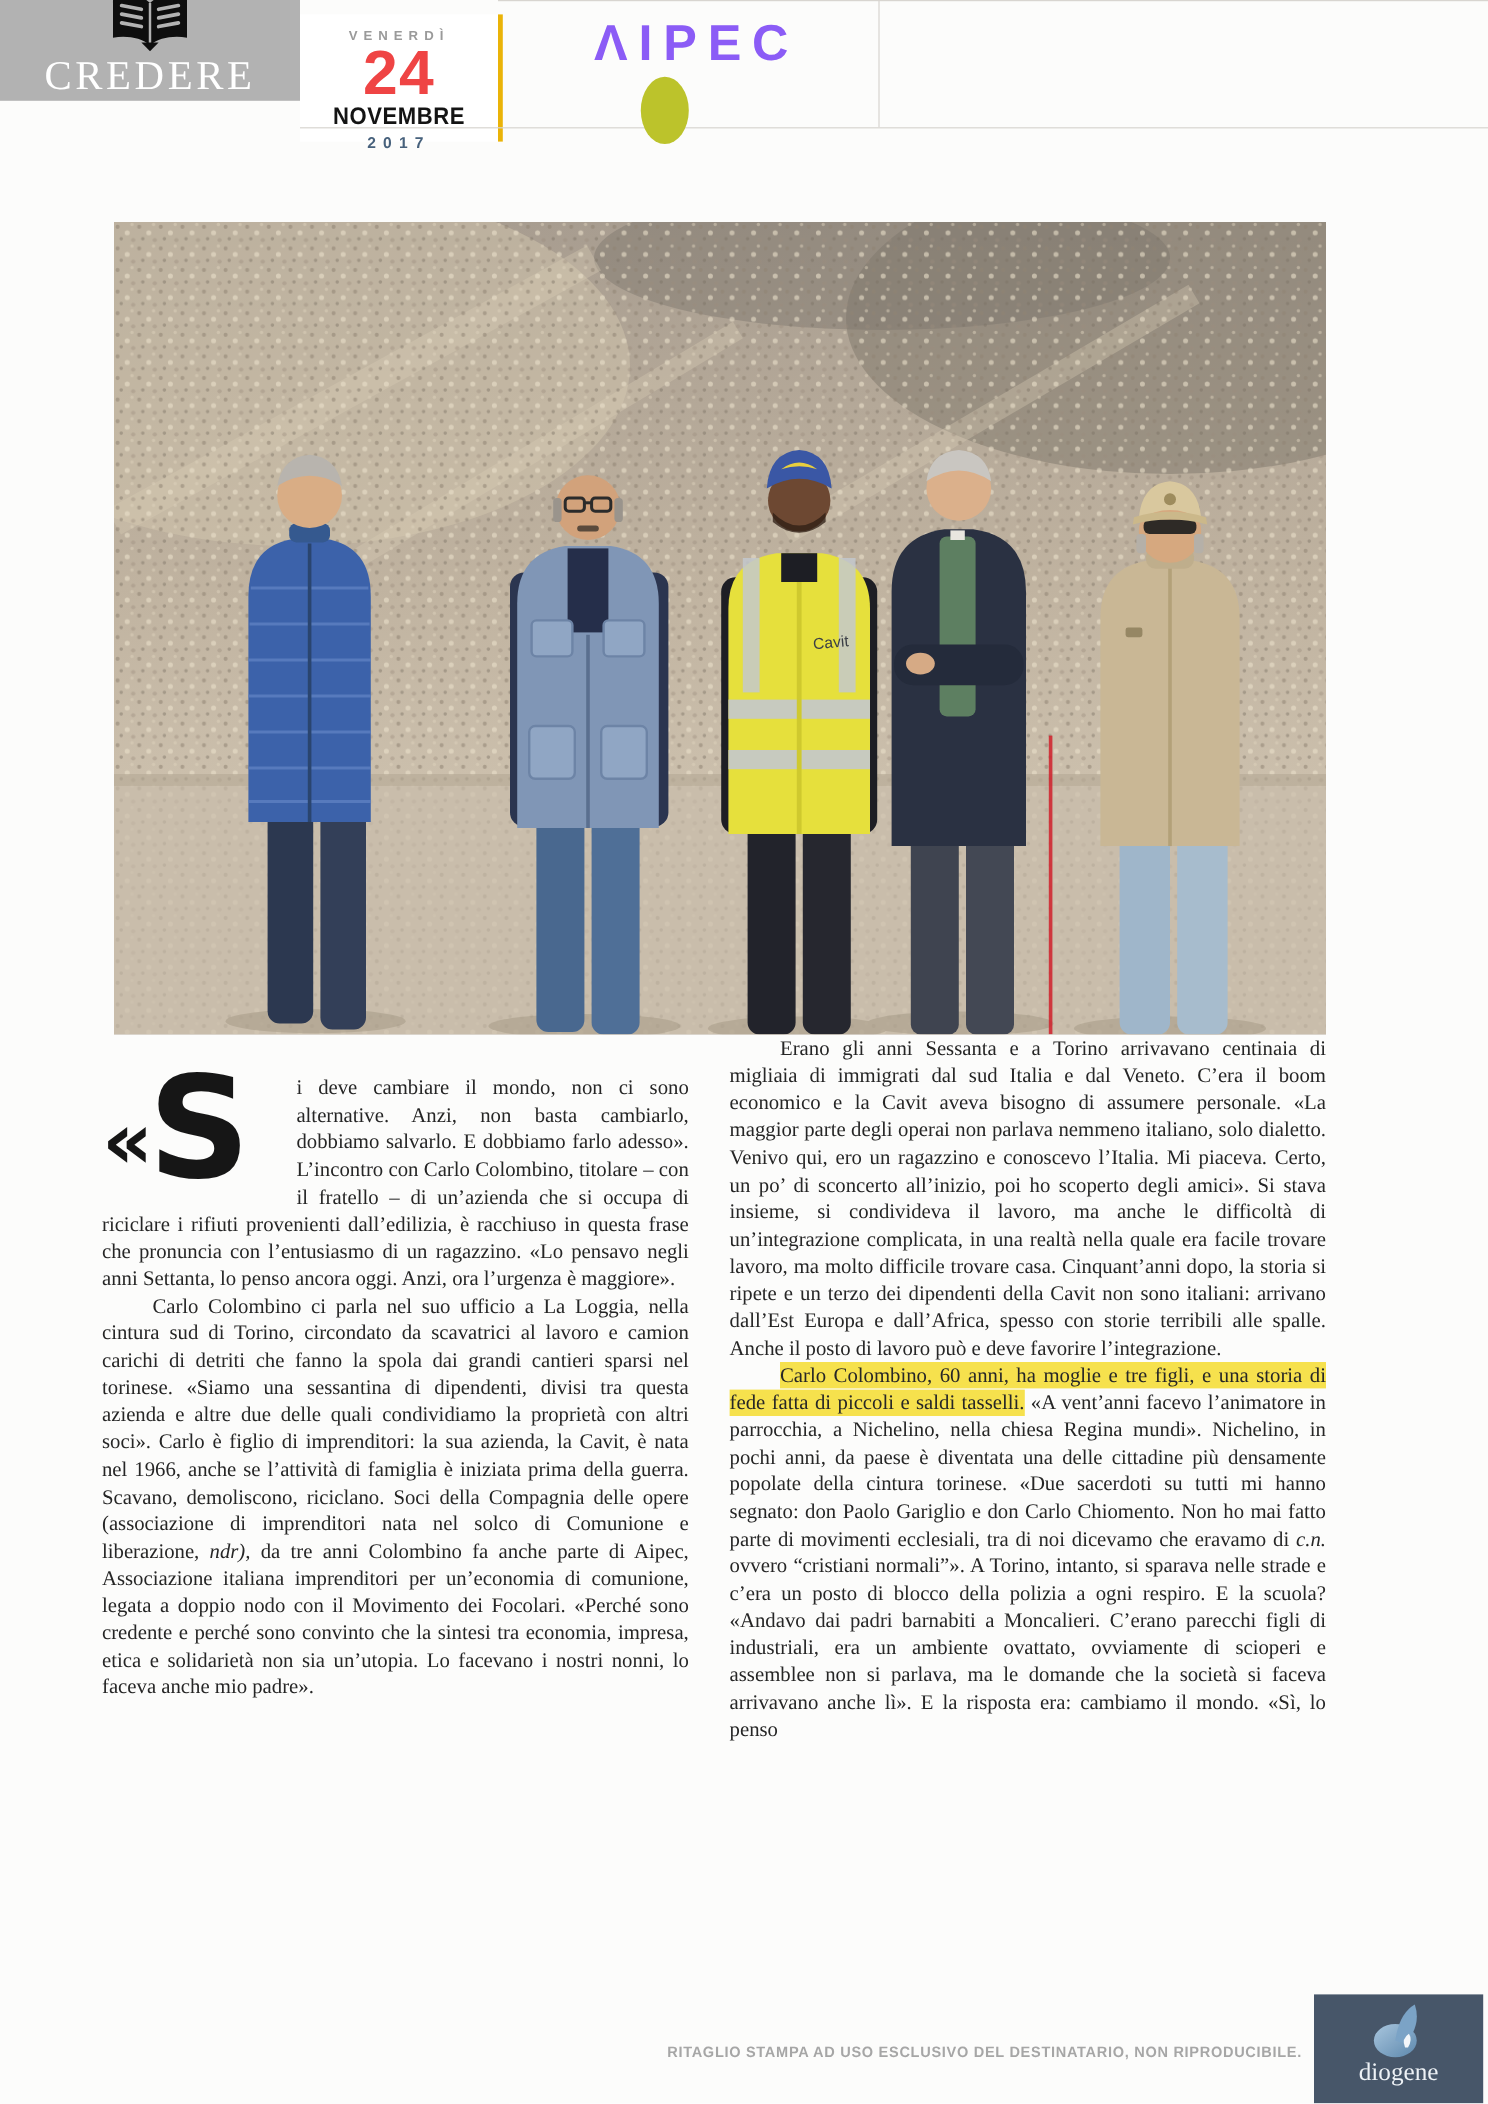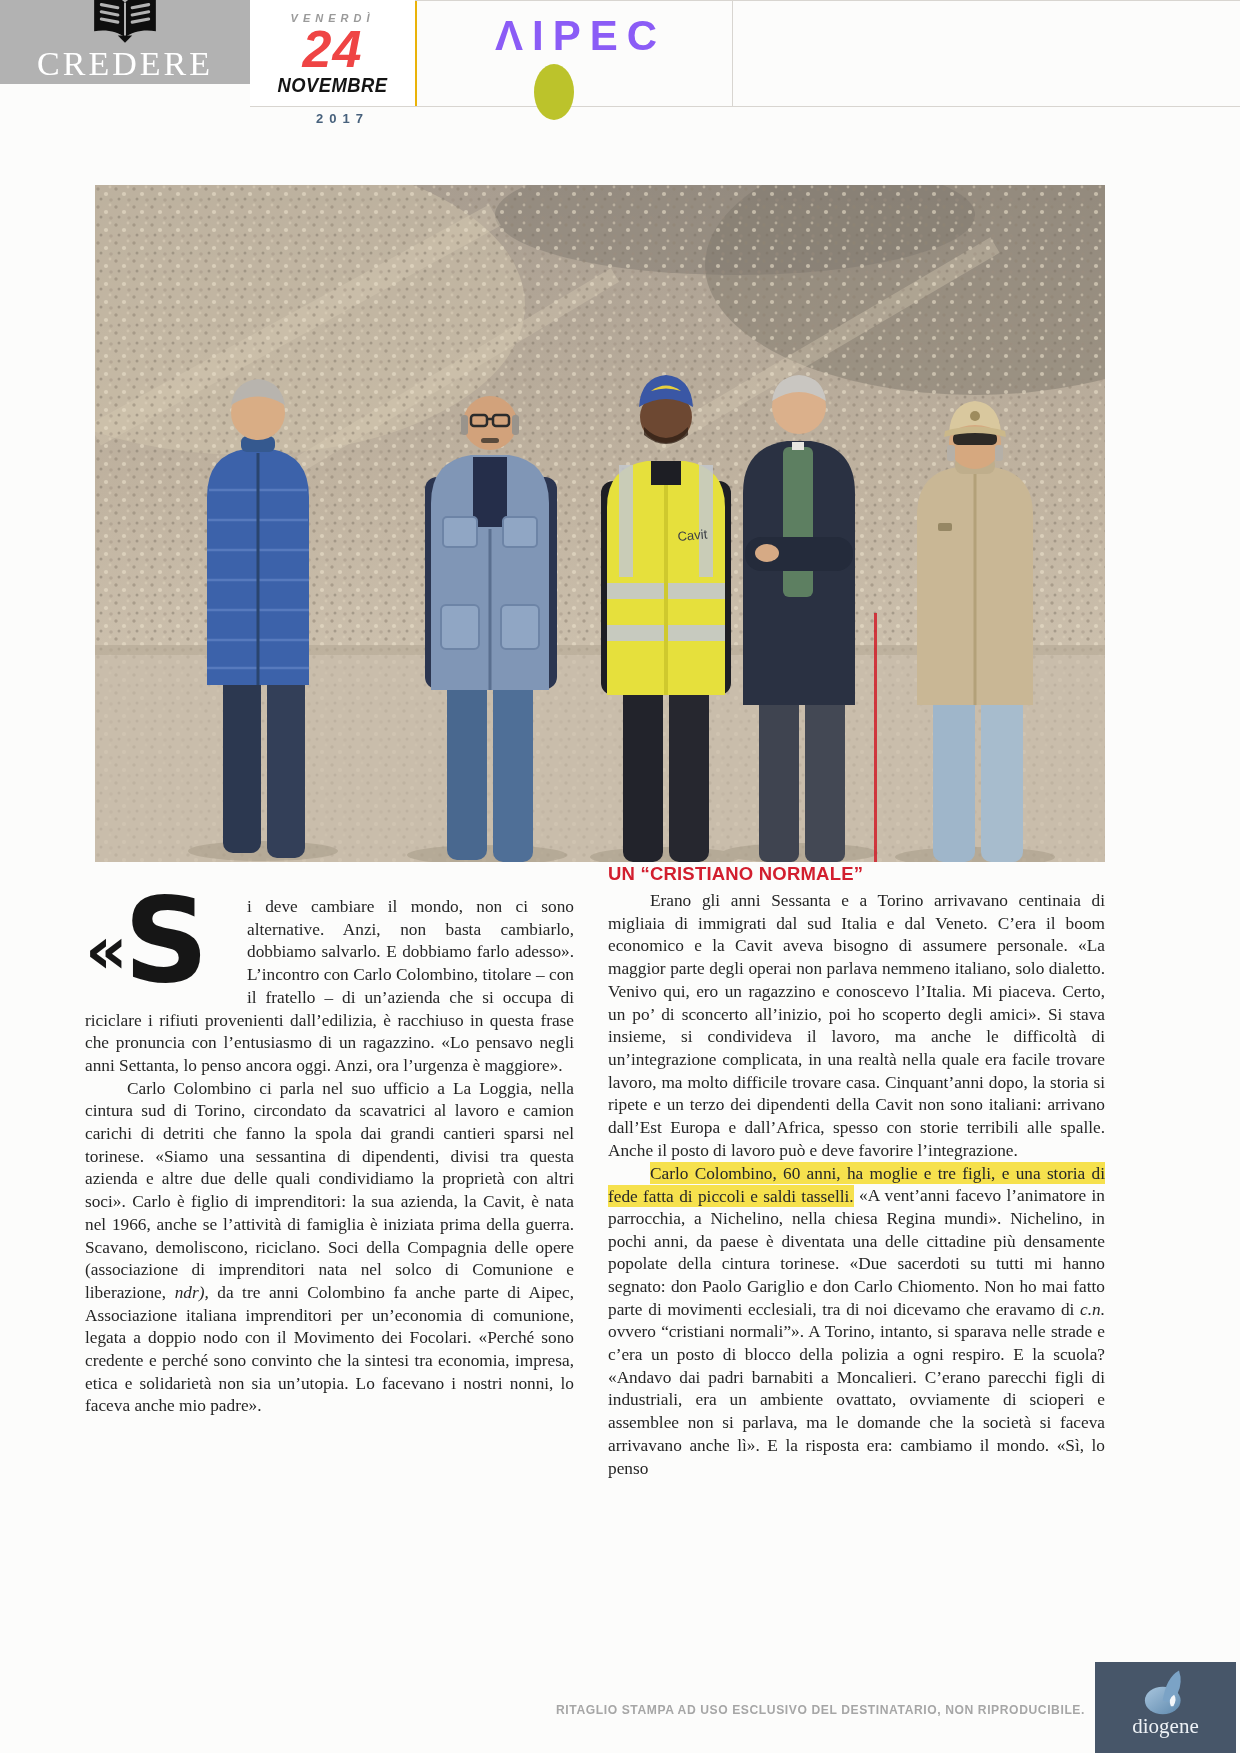--- a/index.html
+++ b/index.html
@@ -3,25 +3,25 @@
 <meta charset="utf-8">
 <style>
   html,body{margin:0;padding:0;}
   body{background:#ffffff;font-family:"Liberation Sans",sans-serif;}
   .page{position:relative;width:1240px;height:1753px;background:#fcfcfb;overflow:hidden;}
 
   
   .credere-box{position:absolute;left:0;top:0;width:250px;height:84px;background:#b2b2b2;overflow:hidden;text-align:center;}
   .credere-box svg{display:block;margin:-7px auto 0 auto;}
   .credere-label{font-family:"Liberation Serif",serif;color:#ffffff;font-size:34px;letter-spacing:3px;margin-top:2px;}
-  .date-badge{position:absolute;left:250px;top:0;width:165px;height:106px;background:#ffffff;border-right:2px solid #eab308;text-align:center;font-style:italic;}
+  .date-badge{position:absolute;left:250px;top:12px;width:165px;height:106px;background:#ffffff;border-right:4px solid #eab308;text-align:center;}
   .date-weekday{margin-top:12px;font-size:11px;font-weight:700;letter-spacing:5px;color:#9a9a9a;}
   .date-day{font-size:52px;line-height:50px;font-weight:700;color:#ef4444;letter-spacing:1px;}
   .date-month{font-size:20px;font-weight:700;color:#141414;letter-spacing:0.5px;transform:scaleX(0.92);}
-  .date-year{position:absolute;left:260px;top:111px;width:165px;text-align:center;font-size:13px;font-weight:700;letter-spacing:6px;color:#47617c;}
+  .date-year{position:absolute;left:250px;top:111px;width:165px;text-align:center;font-size:13px;font-weight:700;letter-spacing:6px;color:#47617c;}
   .rule-top{position:absolute;left:415px;top:0;width:825px;height:1px;background:#d8d5d0;}
   .rule-bottom{position:absolute;left:250px;top:106px;width:990px;height:1px;background:#d8d5d0;}
   .vrule{position:absolute;left:732px;top:0;width:1px;height:106px;background:#d8d5d0;}
   .aipec{position:absolute;left:495px;top:12px;width:160px;font-size:42px;font-weight:700;letter-spacing:9px;color:#8b5cf6;}
   .aipec-dot{position:absolute;left:534px;top:64px;width:40px;height:56px;border-radius:50%;background:#bcc32b;}
   .parlano{position:absolute;left:732px;top:36px;width:508px;text-align:center;font-family:"Liberation Serif",serif;font-size:25px;letter-spacing:1px;color:#8e8e8e;}
 
   
   .photo{position:absolute;left:95px;top:185px;width:1010px;height:677px;background:#b5a995;overflow:hidden;}
   .photo svg{position:absolute;left:0;top:0;}
@@ -222,21 +222,20 @@
   <div class="col col-left">
     <p>
       <span class="dropcap"><span class="dc-quote">«</span><span class="dc-letter">S</span></span><span>i deve cambiare il mondo, non ci sono alternative. Anzi, non basta cambiarlo, dobbiamo salvarlo. E dobbiamo farlo adesso». L’incontro con Carlo Colombino, titolare – con il fratello – di un’azienda che si occupa di riciclare i rifiuti provenienti dall’edilizia, è racchiuso in questa frase che pronuncia con l’entusiasmo di un ragazzino. «Lo pensavo negli anni Settanta, lo penso ancora oggi. Anzi, ora l’urgenza è maggiore».</span>
     </p>
     <p class="indent">
       <span>Carlo Colombino ci parla nel suo ufficio a La Loggia, nella cintura sud di Torino, circondato da scavatrici al lavoro e camion carichi di detriti che fanno la spola dai grandi cantieri sparsi nel torinese. «Siamo una sessantina di dipendenti, divisi tra questa azienda e altre due delle quali condividiamo la proprietà con altri soci». Carlo è figlio di imprenditori: la sua azienda, la Cavit, è nata nel 1966, anche se l’attività di famiglia è iniziata prima della guerra. Scavano, demoliscono, riciclano. Soci della Compagnia delle opere (associazione di imprenditori nata nel solco di Comunione e liberazione, </span><span class="it">ndr),</span><span> da tre anni Colombino fa anche parte di Aipec, Associazione italiana imprenditori per un’economia di comunione, legata a doppio nodo con il Movimento dei Focolari. «Perché sono credente e perché sono convinto che la sintesi tra economia, impresa, etica e solidarietà non sia un’utopia. Lo facevano i nostri nonni, lo faceva anche mio padre».</span>
     </p>
   </div>
 
   <div class="col col-right">
-    <h2 class="rc-heading">UN “CRISTIANO NORMALE”</h2>
     <p class="indent">Erano gli anni Sessanta e a Torino arrivavano centinaia di migliaia di immigrati dal sud Italia e dal Veneto. C’era il boom economico e la Cavit aveva bisogno di assumere personale. «La maggior parte degli operai non parlava nemmeno italiano, solo dialetto. Venivo qui, ero un ragazzino e conoscevo l’Italia. Mi piaceva. Certo, un po’ di sconcerto all’inizio, poi ho scoperto degli amici». Si stava insieme, si condivideva il lavoro, ma anche le difficoltà di un’integrazione complicata, in una realtà nella quale era facile trovare lavoro, ma molto difficile trovare casa. Cinquant’anni dopo, la storia si ripete e un terzo dei dipendenti della Cavit non sono italiani: arrivano dall’Est Europa e dall’Africa, spesso con storie terribili alle spalle. Anche il posto di lavoro può e deve favorire l’integrazione.</p>
     <p class="indent">
       <span class="hl">Carlo Colombino, 60 anni, ha moglie e tre figli, e una storia di fede fatta di piccoli e saldi tasselli.</span><span> «A vent’anni facevo l’animatore in parrocchia, a Nichelino, nella chiesa Regina mundi». Nichelino, in pochi anni, da paese è diventata una delle cittadine più densamente popolate della cintura torinese. «Due sacerdoti su tutti mi hanno segnato: don Paolo Gariglio e don Carlo Chiomento. Non ho mai fatto parte di movimenti ecclesiali, tra di noi dicevamo che eravamo di </span><span class="it">c.n.</span><span> ovvero “cristiani normali”». A Torino, intanto, si sparava nelle strade e c’era un posto di blocco della polizia a ogni respiro. E la scuola? «Andavo dai padri barnabiti a Moncalieri. C’erano parecchi figli di industriali, era un ambiente ovattato, ovviamente di scioperi e assemblee non si parlava, ma le domande che la società si faceva arrivavano anche lì». E la risposta era: cambiamo il mondo. «Sì, lo penso</span>
     </p>
   </div>
 
   <div class="disclaimer">RITAGLIO STAMPA AD USO ESCLUSIVO DEL DESTINATARIO, NON RIPRODUCIBILE.</div>
   <div class="diogene-box">
     <svg width="52" height="52" viewBox="0 0 64 64" aria-hidden="true">
       <defs>

